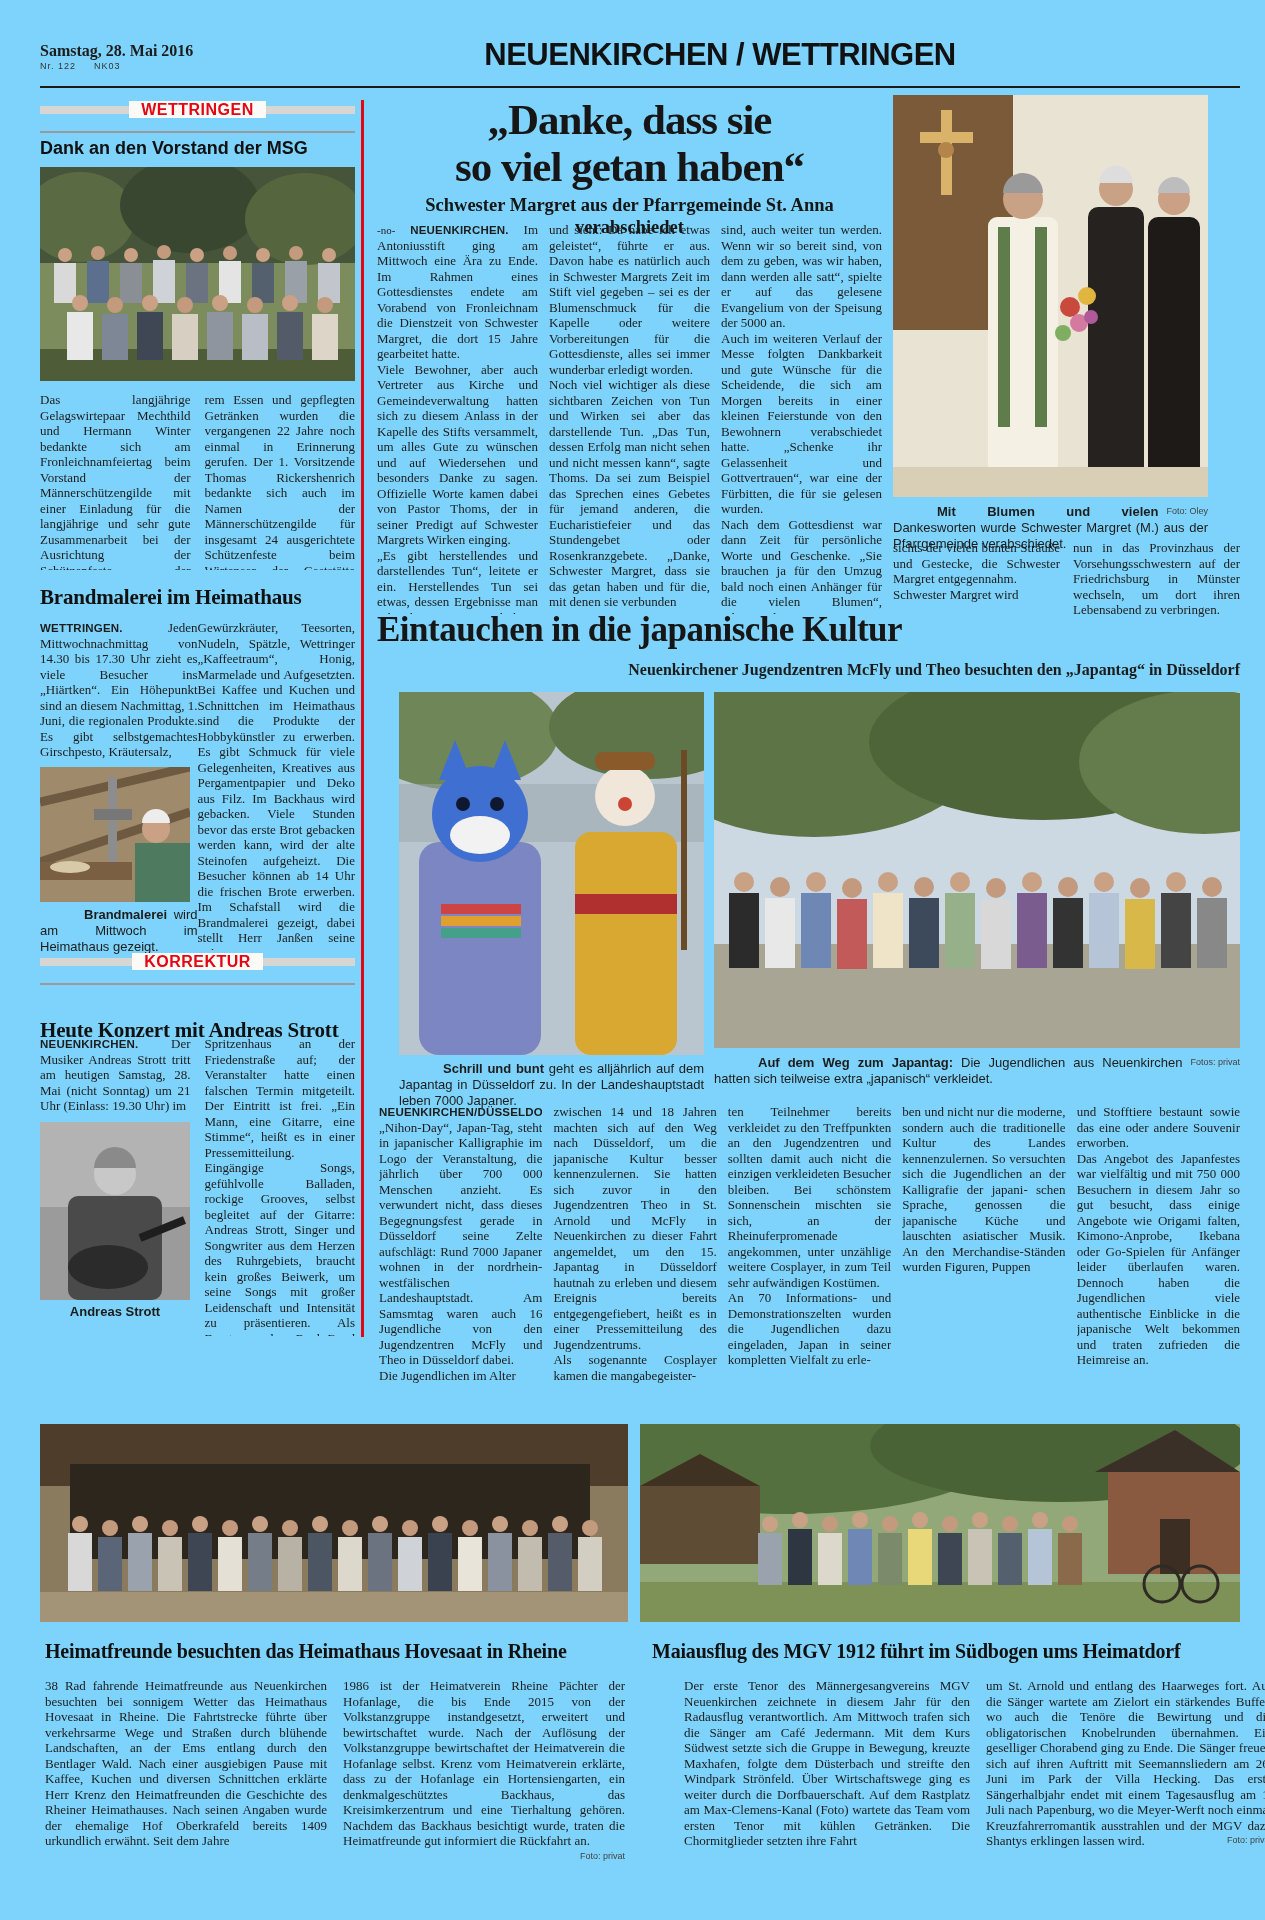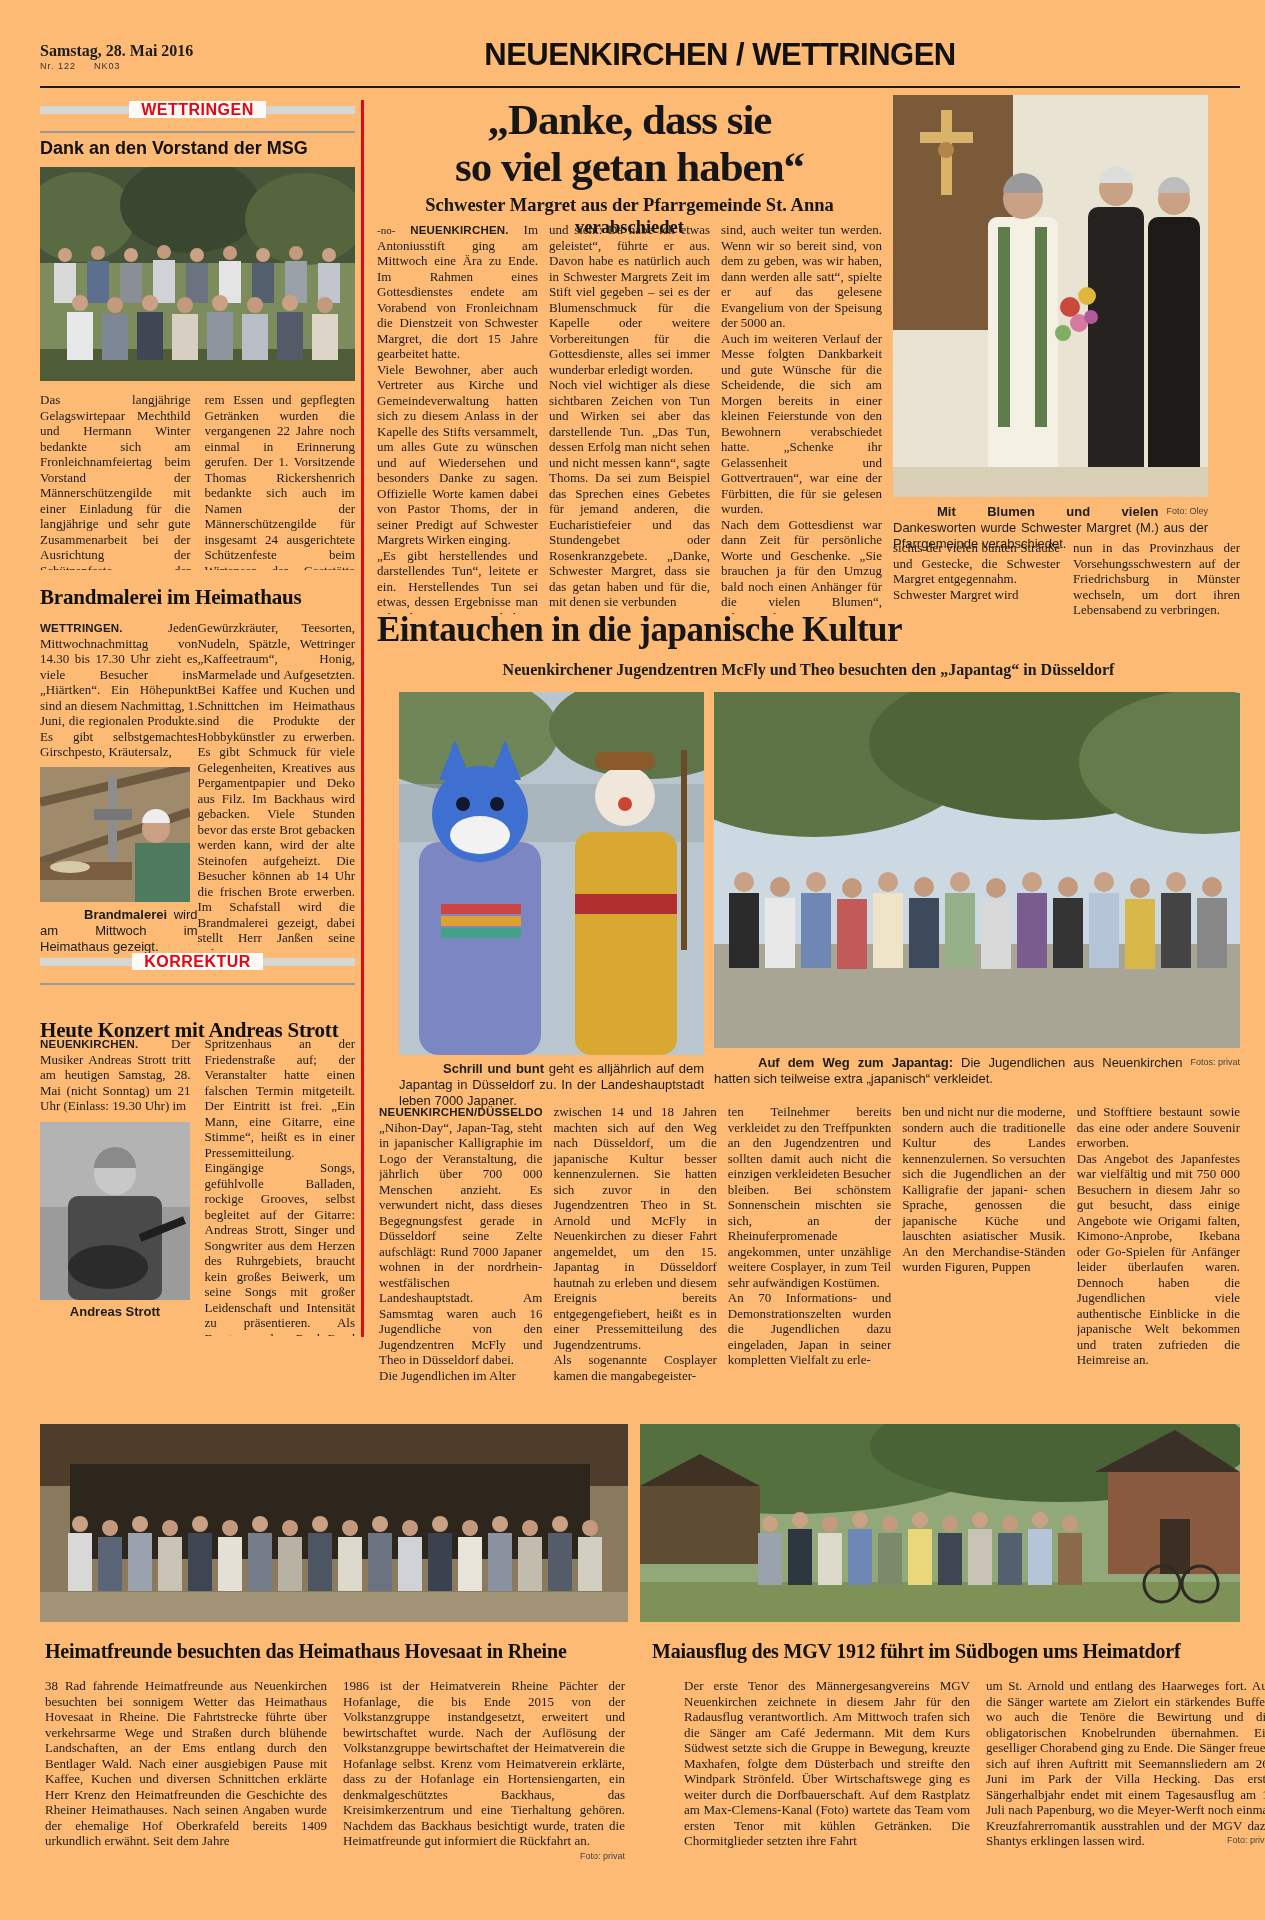--- a/index.html
+++ b/index.html
@@ -1,16 +1,16 @@
 <!DOCTYPE html>
 <html><head>
 <meta charset="utf-8">
 <style>
   html,body{margin:0;padding:0;background:#e8e6e0;}
-  #page{position:relative;width:1265px;height:1920px;background:#fdba74;margin:0 auto;
+  #page{position:relative;width:1265px;height:1920px;background:#7dd3fc;margin:0 auto;
         font-family:"Liberation Serif",serif;color:#1c1c1c;overflow:hidden;}
   
   .date-block{position:absolute;left:40px;top:42px;}
   .date-line{font:bold 16px/18px "Liberation Serif",serif;}
   .issue-line{font:9px/12px "Liberation Sans",sans-serif;color:#333;letter-spacing:1px;}
   .issue-line span{margin-right:18px;}
   .section-title{position:absolute;left:200px;right:25px;top:38px;text-align:center;
         font:bold 31px/34px "Liberation Sans",sans-serif;letter-spacing:-0.5px;color:#111;}
   .header-rule{position:absolute;left:40px;top:86px;width:1200px;height:2px;background:#1a1a1a;}
   
@@ -29,21 +29,21 @@
   .cols>div{flex:1;}
   
   .h-sans-s{position:absolute;font:bold 18px/21px "Liberation Sans",sans-serif;color:#111;}
   .h-art{position:absolute;font:bold 21px/24px "Liberation Serif",serif;color:#111;letter-spacing:-0.2px;}
   .main-head{position:absolute;left:377px;width:505px;top:96px;text-align:center;
         font:bold 43px/47px "Liberation Serif",serif;color:#161616;letter-spacing:-1px;}
   .main-sub{position:absolute;left:377px;width:505px;top:194px;text-align:center;
         font:bold 18.5px/22px "Liberation Serif",serif;color:#161616;}
   .jap-head{position:absolute;left:377px;width:863px;top:610px;
         font:bold 35px/40px "Liberation Serif",serif;color:#161616;letter-spacing:-0.5px;}
-  .jap-sub{position:absolute;left:377px;width:863px;top:660px;text-align:center;
+  .jap-sub{position:absolute;left:377px;width:863px;top:660px;text-align:right;
         font:bold 16px/19px "Liberation Serif",serif;}
   .bot-head{position:absolute;font:bold 20px/23px "Liberation Serif",serif;color:#111;letter-spacing:-0.2px;}
   
   .cap{font:13px/16px "Liberation Sans",sans-serif;color:#1c1c1c;text-align:justify;}
   .cap .b{font-weight:bold;padding-left:44px;}
   .credit{float:right;font:9px/14px "Liberation Sans",sans-serif;color:#444;margin-left:8px;}
   .cap-center{font:bold 13px/16px "Liberation Sans",sans-serif;text-align:center;}
   
   .ph{position:absolute;background:#cfcbc2;overflow:hidden;}
   .ph svg{display:block;width:100%;height:100%;}

